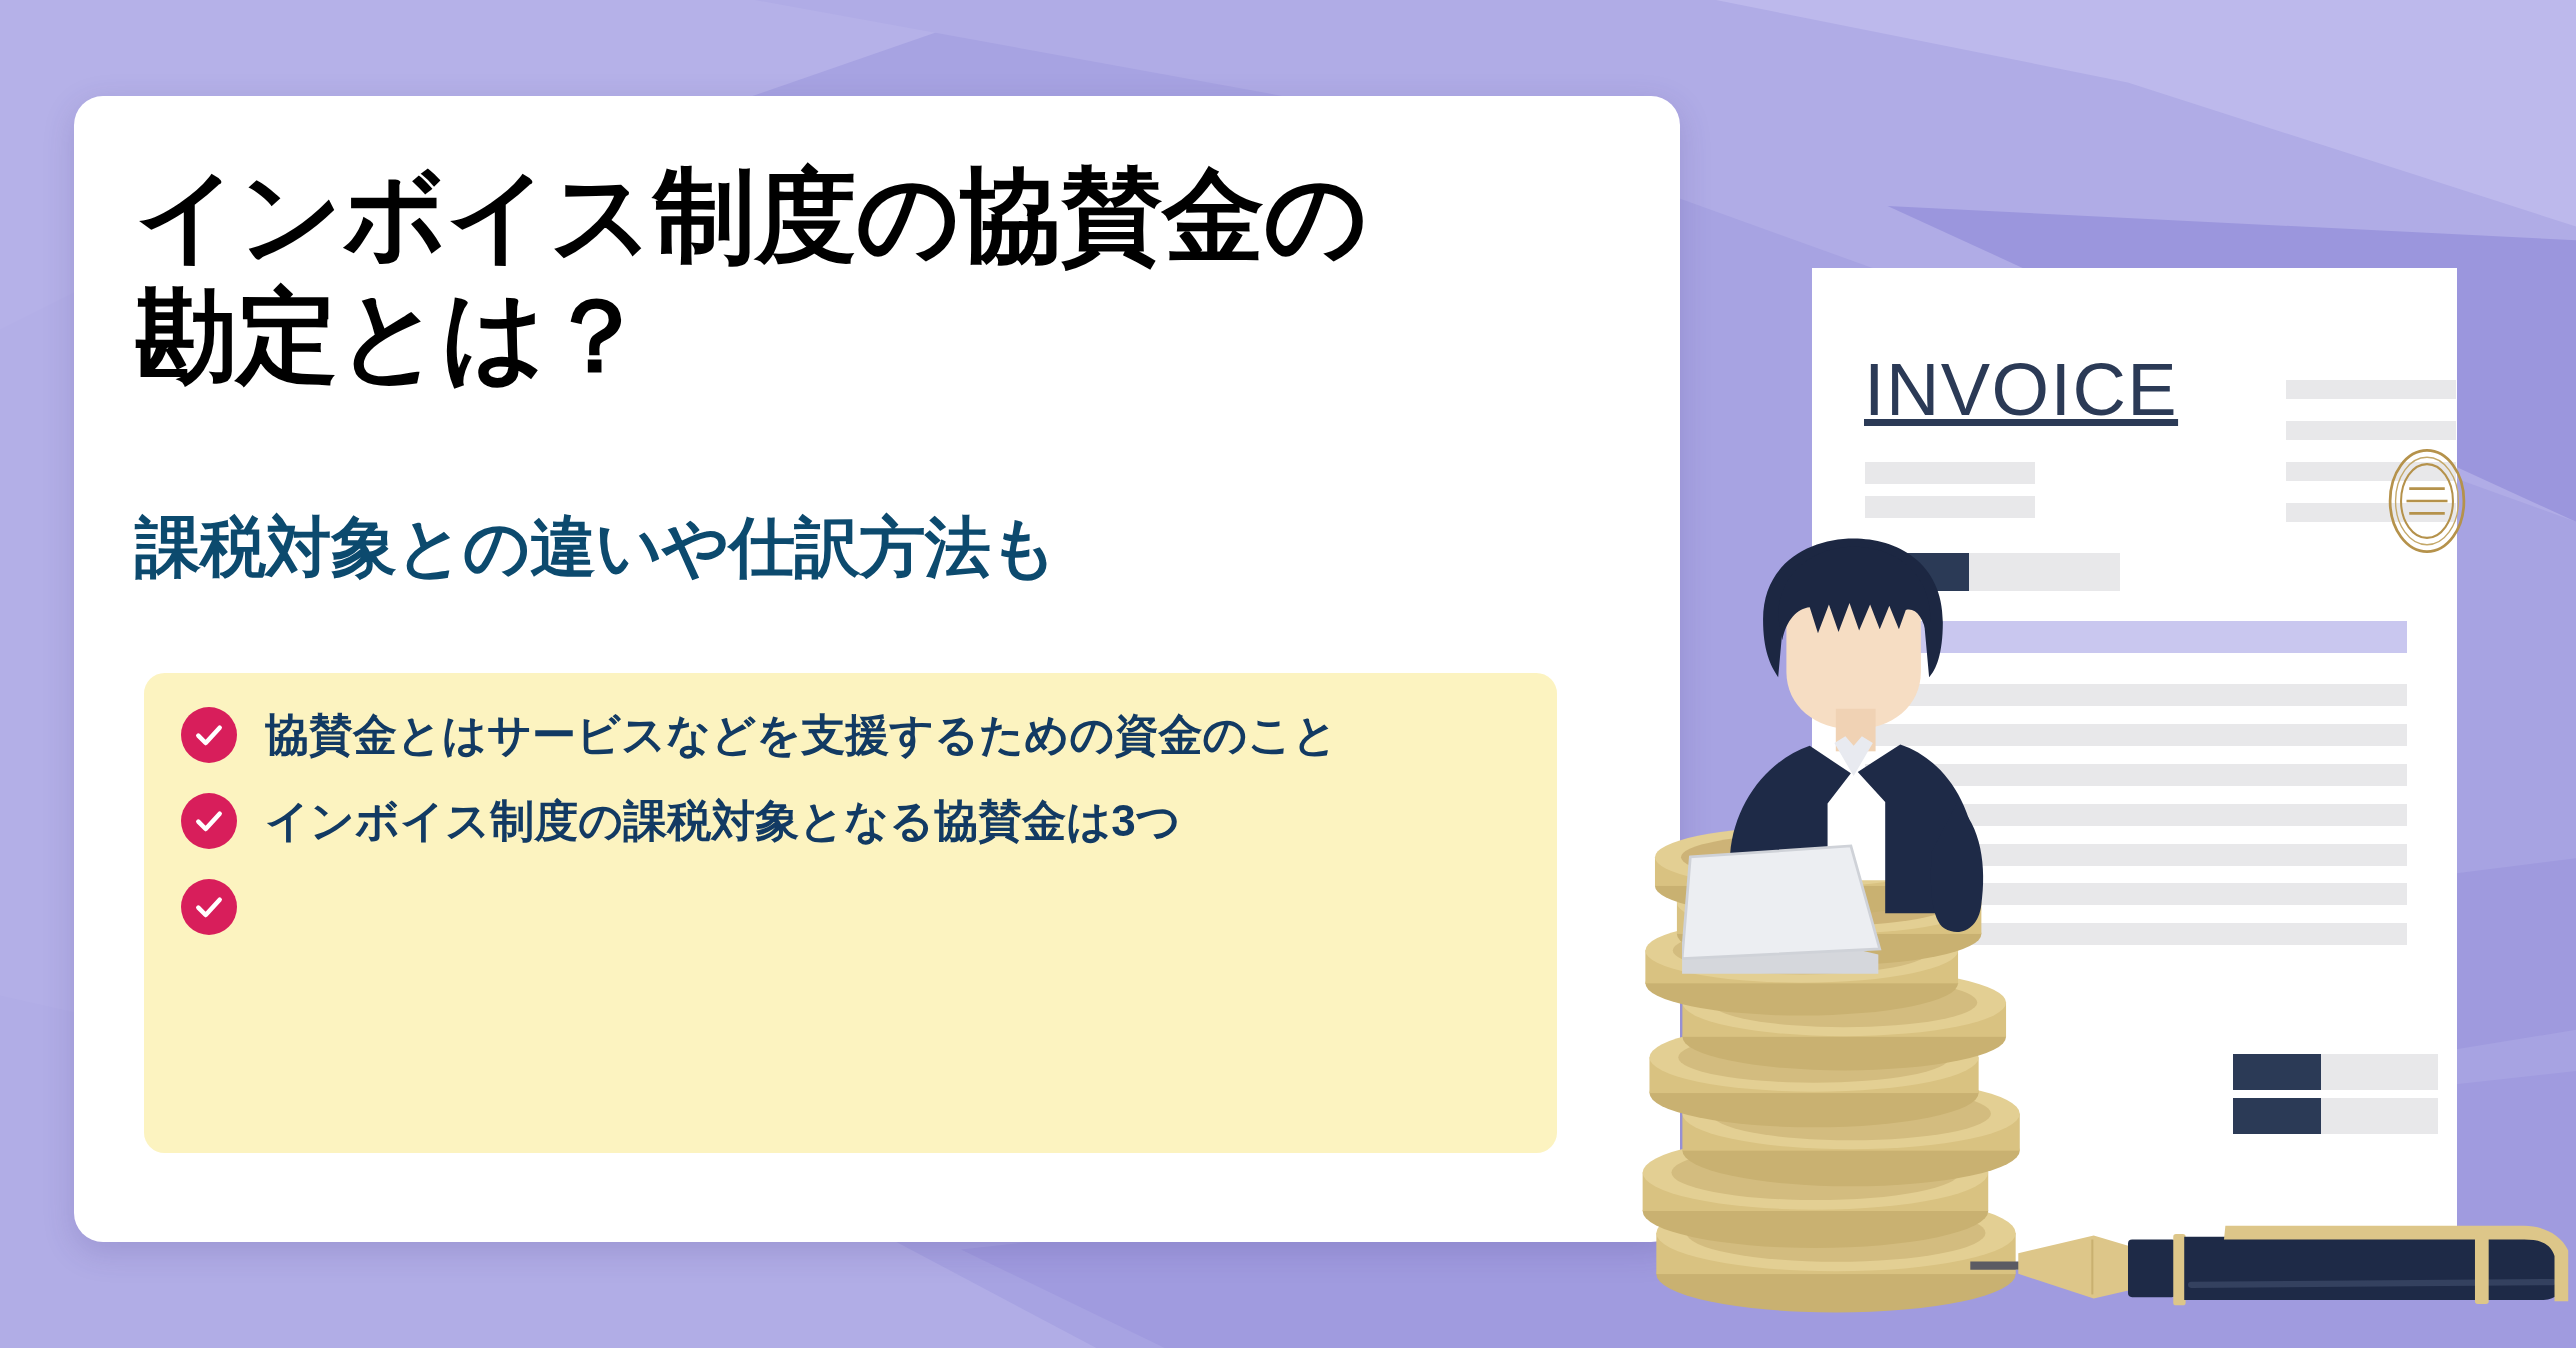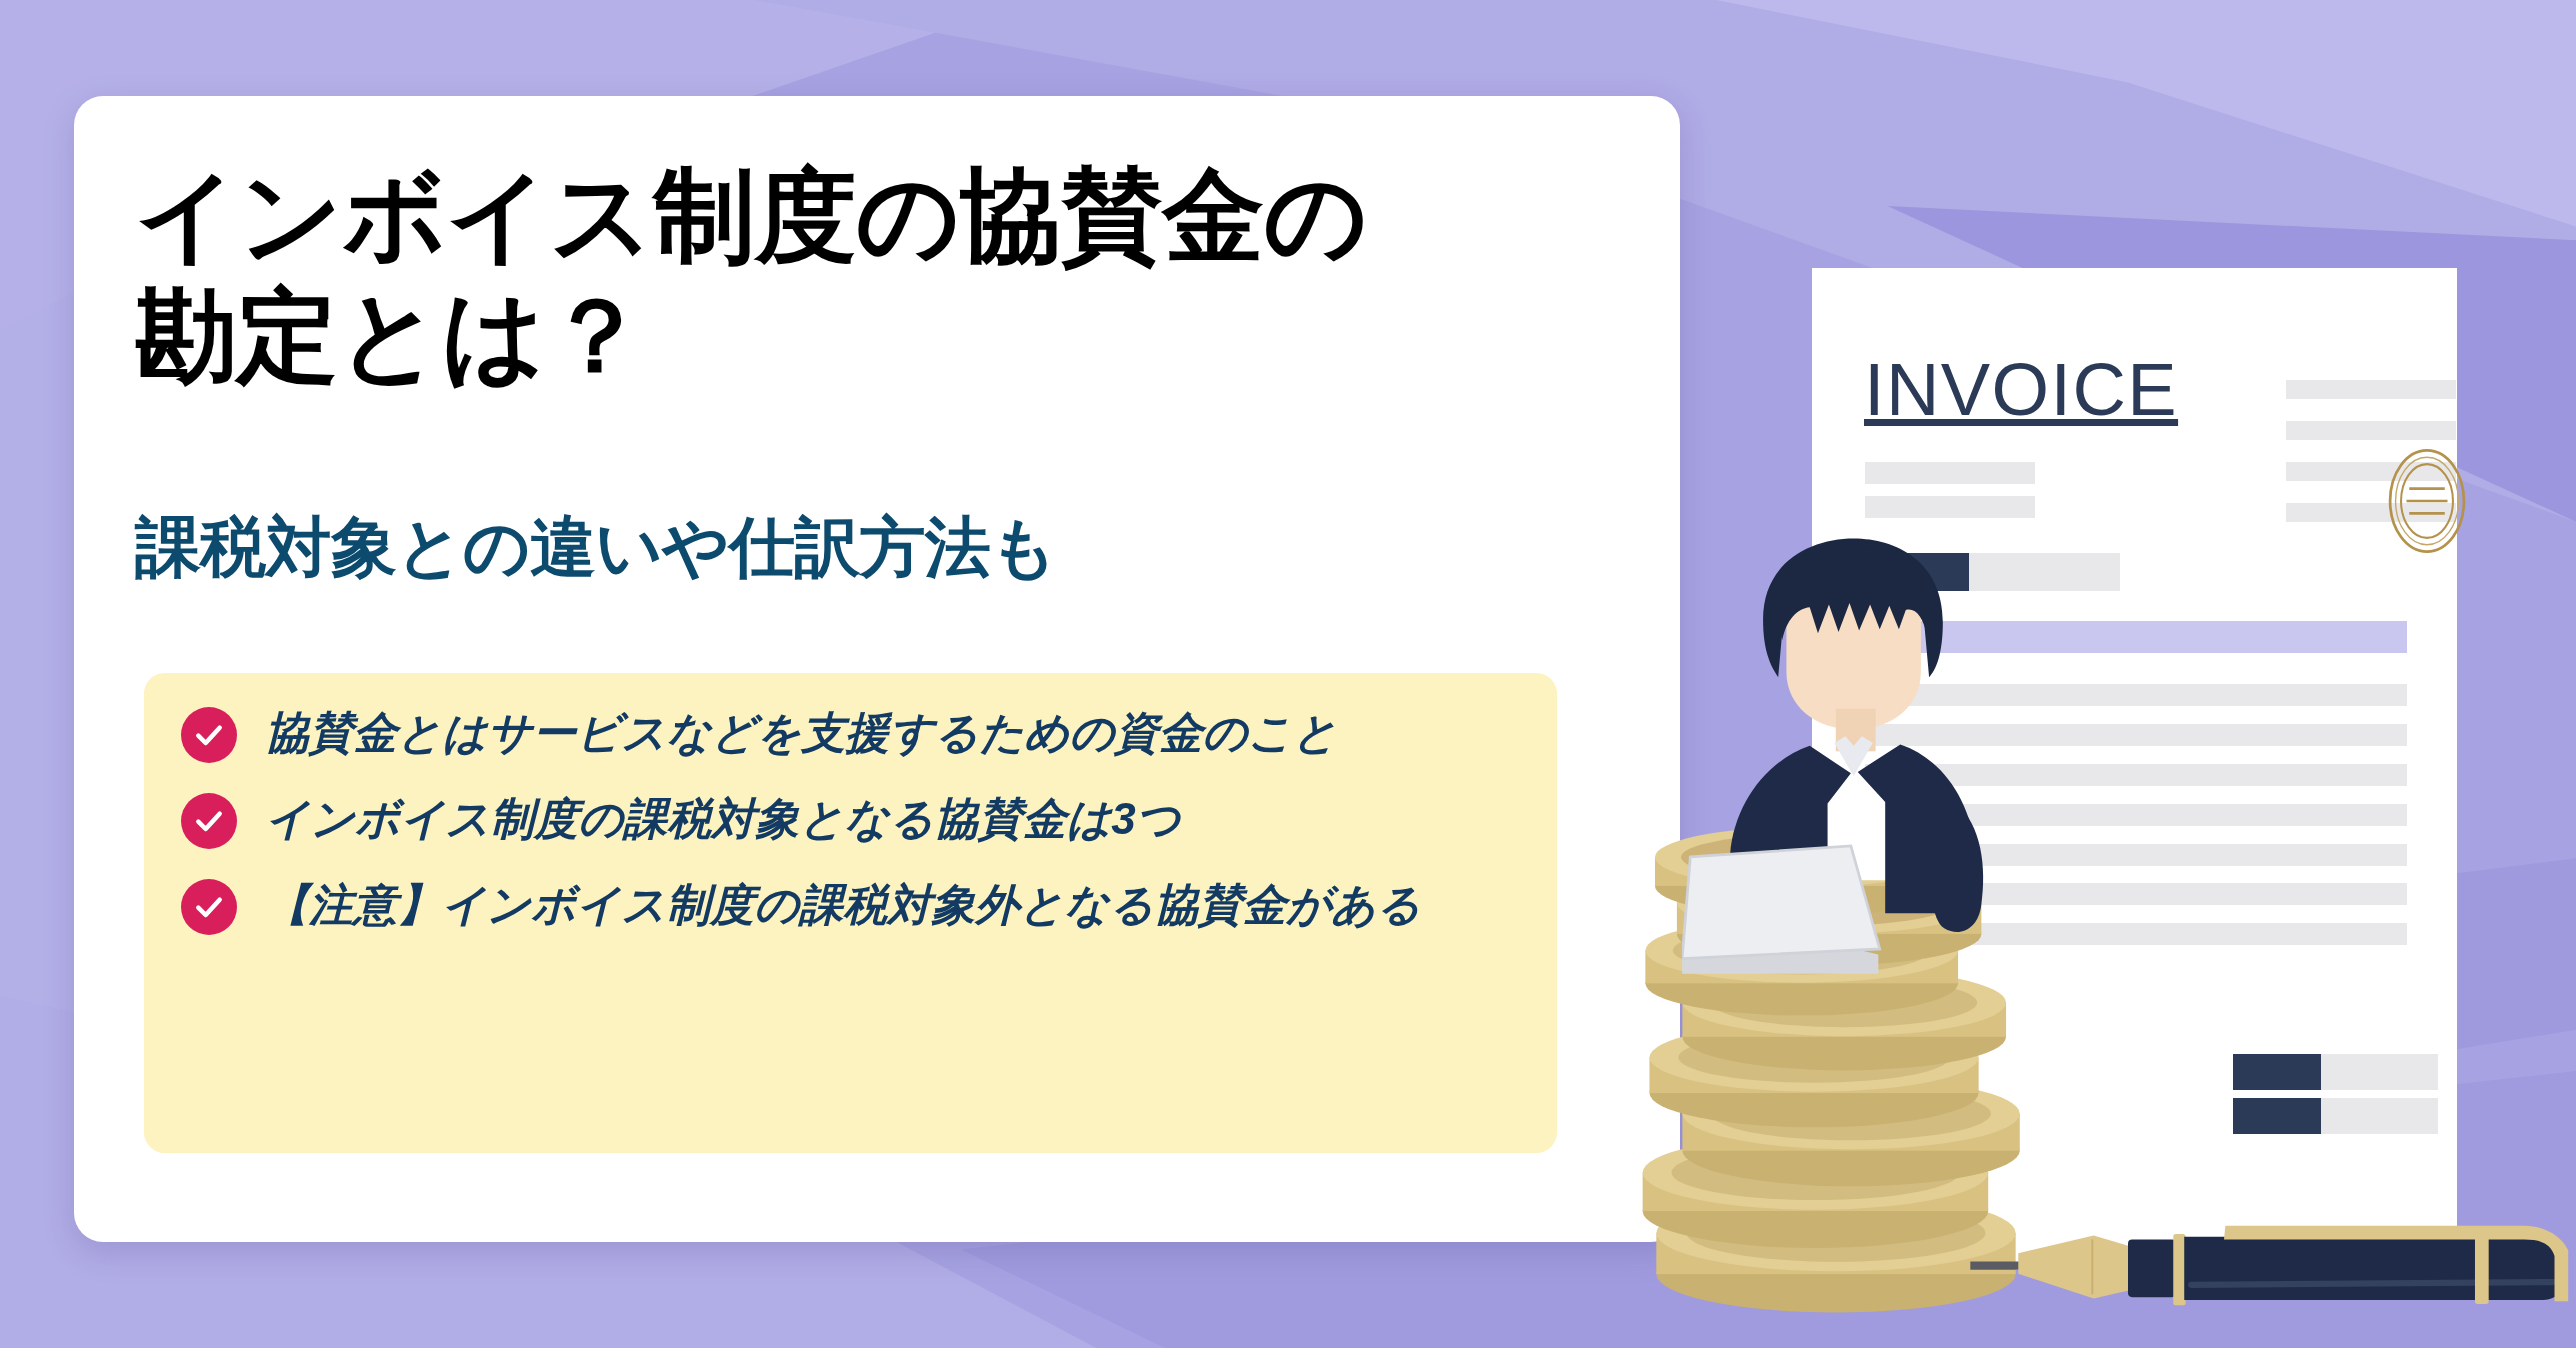--- a/index.html
+++ b/index.html
@@ -32,21 +32,21 @@
     color:#0c4a6e;font-weight:700;font-size:66px;line-height:1.2;
     letter-spacing:-0.7px;z-index:7;
   }
 
   
   #bullets{
     position:absolute;left:144px;top:673px;width:1413px;height:480px;
     background:#fcf3c0;border-radius:20.6px;z-index:7;
     padding:27.5px 37px 27.5px 37px;box-sizing:border-box;
   }
-  .bullet{display:flex;align-items:center;margin-bottom:23px;font-style:italic;}
+  .bullet{display:flex;align-items:flex-end;margin-bottom:23px;}
   .bullet:last-child{margin-bottom:0;}
   .check-wrap{flex:0 0 auto;width:66px;margin-right:18px;padding-top:6.9px;}
   .check{
     width:56px;height:56px;border-radius:50%;background:#d81e5b;
     display:flex;align-items:center;justify-content:center;
   }
   .check svg{width:32px;height:32px;display:block;}
   .bullet-text{
     color:#123a63;font-weight:700;font-size:44px;line-height:1.30;
     flex:1 1 auto;padding-top:1.4px;
@@ -123,21 +123,20 @@
   </div>
 
   <div class="bullet">
     <div class="check-wrap">
       <div class="check">
         <svg viewBox="0 0 24 24" fill="none">
           <path d="M4 12.5 L9.5 18 L20 6.5" stroke="#ffffff" stroke-width="3.4" stroke-linecap="round" stroke-linejoin="round"></path>
         </svg>
       </div>
     </div>
-    <div class="bullet-text">【注意】インボイス制度の課税対象外となる協賛金がある</div>
   </div>
 
 </div>
 
 <div id="doc-sheet"></div>
 
 <div id="invoice-word">INVOICE</div>
 
 <div class="bar" style="left:2286px;top:380px;width:170px;height:19px;"></div>
 <div class="bar" style="left:2286px;top:421px;width:170px;height:19px;"></div>

